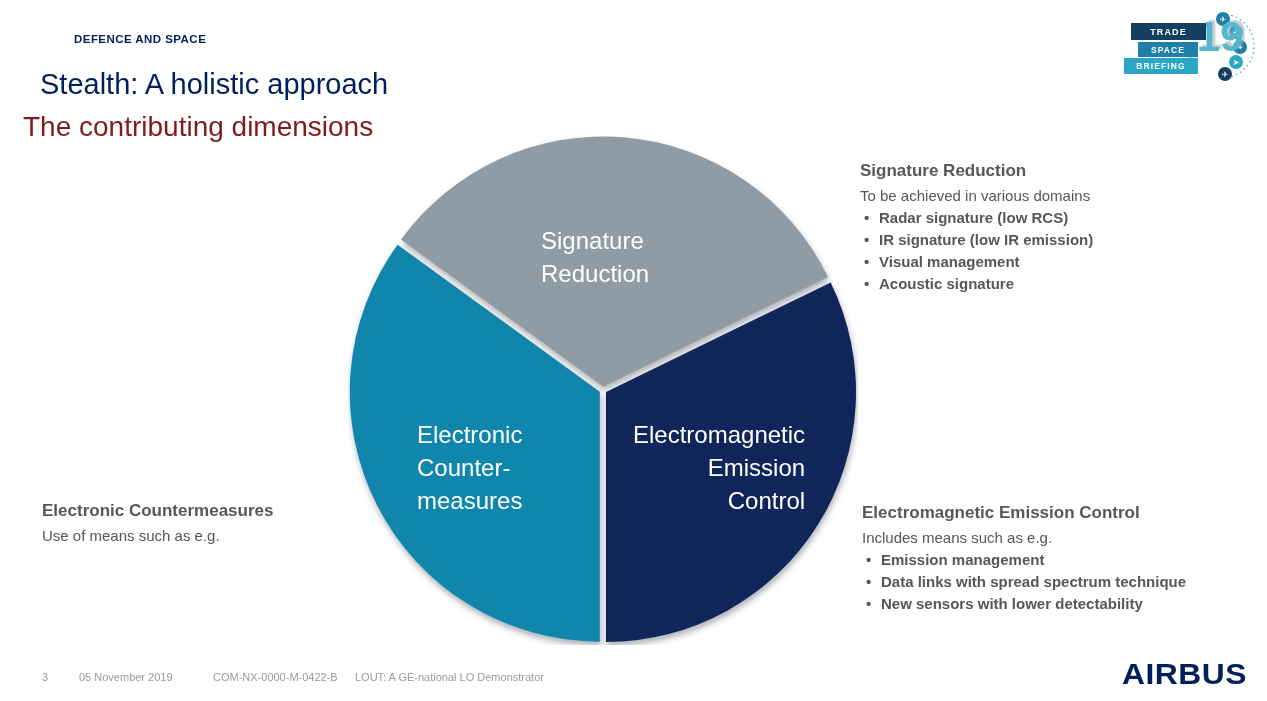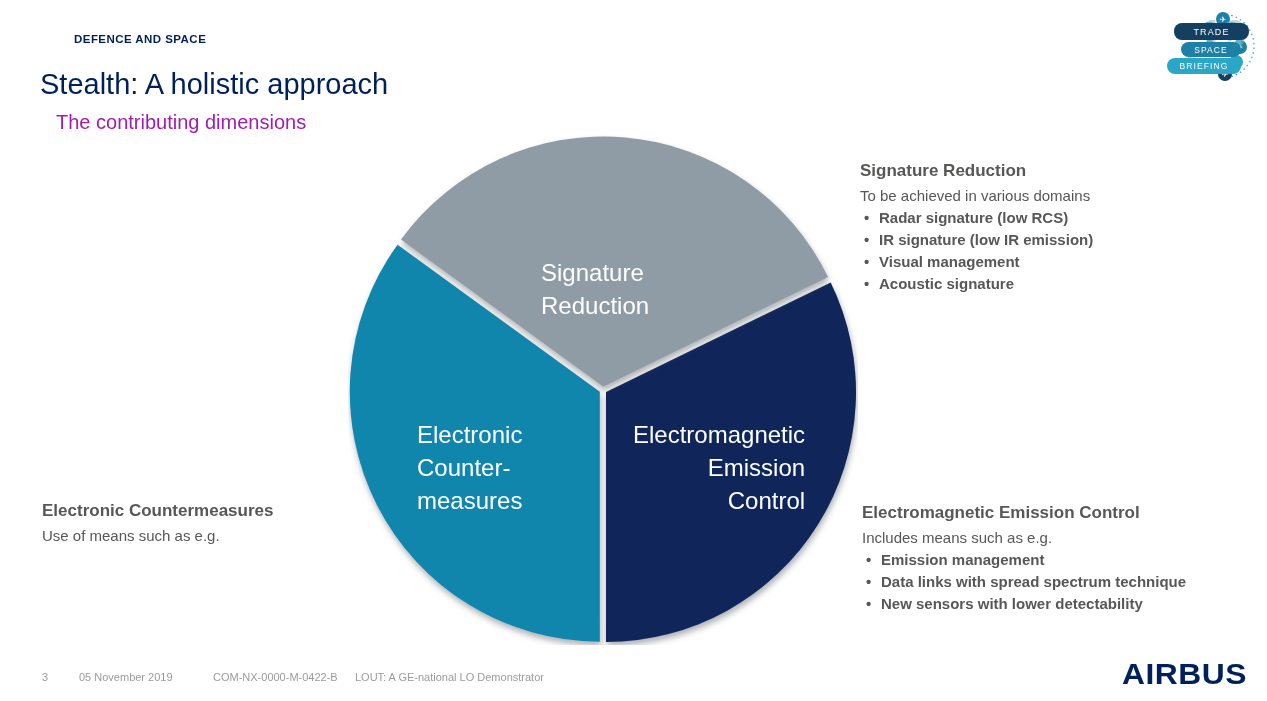--- a/index.html
+++ b/index.html
@@ -13,49 +13,49 @@
   
   .eyebrow {
     position:absolute; left:42px; top:33px;
     font-size:11.5px; font-weight:bold; letter-spacing:.45px; color:#00205B;padding-left:32px;
   }
   .title {
     position:absolute; left:40px; top:68px;
     font-size:29px; color:#00205B;
   }
   .subtitle {
-    position:absolute; left:56px; top:111px;
-    font-size:20px; color:#a21caf;
+    position:absolute; left:23px; top:111px;
+    font-size:28px; color:#7f1d1d;
   }
 
   
   .event-logo { position:absolute; left:1118px; top:8px; width:148px; height:86px; }
   .pill {
-    position:absolute; border-radius:8px; color:#fff;
+    position:absolute; border-radius:0; color:#fff;
     display:flex; align-items:center; justify-content:center;
-    font-weight:normal; letter-spacing:1.1px;margin-left:43px;
+    font-weight:bold; letter-spacing:1.1px;
   }
   .pill-trade    { left:13px; top:15px; width:75px; height:17px; font-size:9px;  background:#143F60; }
   .pill-media    { left:20px; top:34px; width:60px; height:15px; font-size:8.5px; background:#1E7FA7; }
   .pill-briefing { left:6px;  top:50px; width:74px; height:16px; font-size:8.5px; background:#2AA7C6; }
   .year {
     position:absolute; left:67px; top:8px;
     font-size:42px; font-weight:bold; color:#54B7CE; line-height:1;
     text-shadow:3px -2px 0 rgba(160,170,178,.55);
   }
   .arc-svg { position:absolute; left:0; top:0; }
 
   
   .pie-wrap { position:absolute; left:348px; top:135px; width:510px; height:510px; }
   .wedge { filter:drop-shadow(1px 4px 3px rgba(70,80,92,.45)); }
   .pie-label {
     position:absolute; z-index:2; color:#ffffff;
     font-size:24px; line-height:33px; white-space:nowrap;
   }
-  .lbl-sig { left:193px; top:89px;margin-top:32px; }
+  .lbl-sig { left:193px; top:89px; }
   .lbl-ecm { left:69px;  top:283px; }
   .lbl-eec { left:285px; top:283px;text-align:right; }
 
   
   .anno { position:absolute; color:#575756; }
   .anno-h { font-size:17px; font-weight:bold; line-height:24px; margin-bottom:2px; }
   .anno-intro { font-size:15px; line-height:22px; }
   .anno ul { list-style:none; margin:0; padding:0;font-weight:bold; }
   .anno li { font-size:15px; line-height:22px; padding-left:19px; position:relative; }
   .anno li::before { content:"\2022"; position:absolute; left:4px; }

